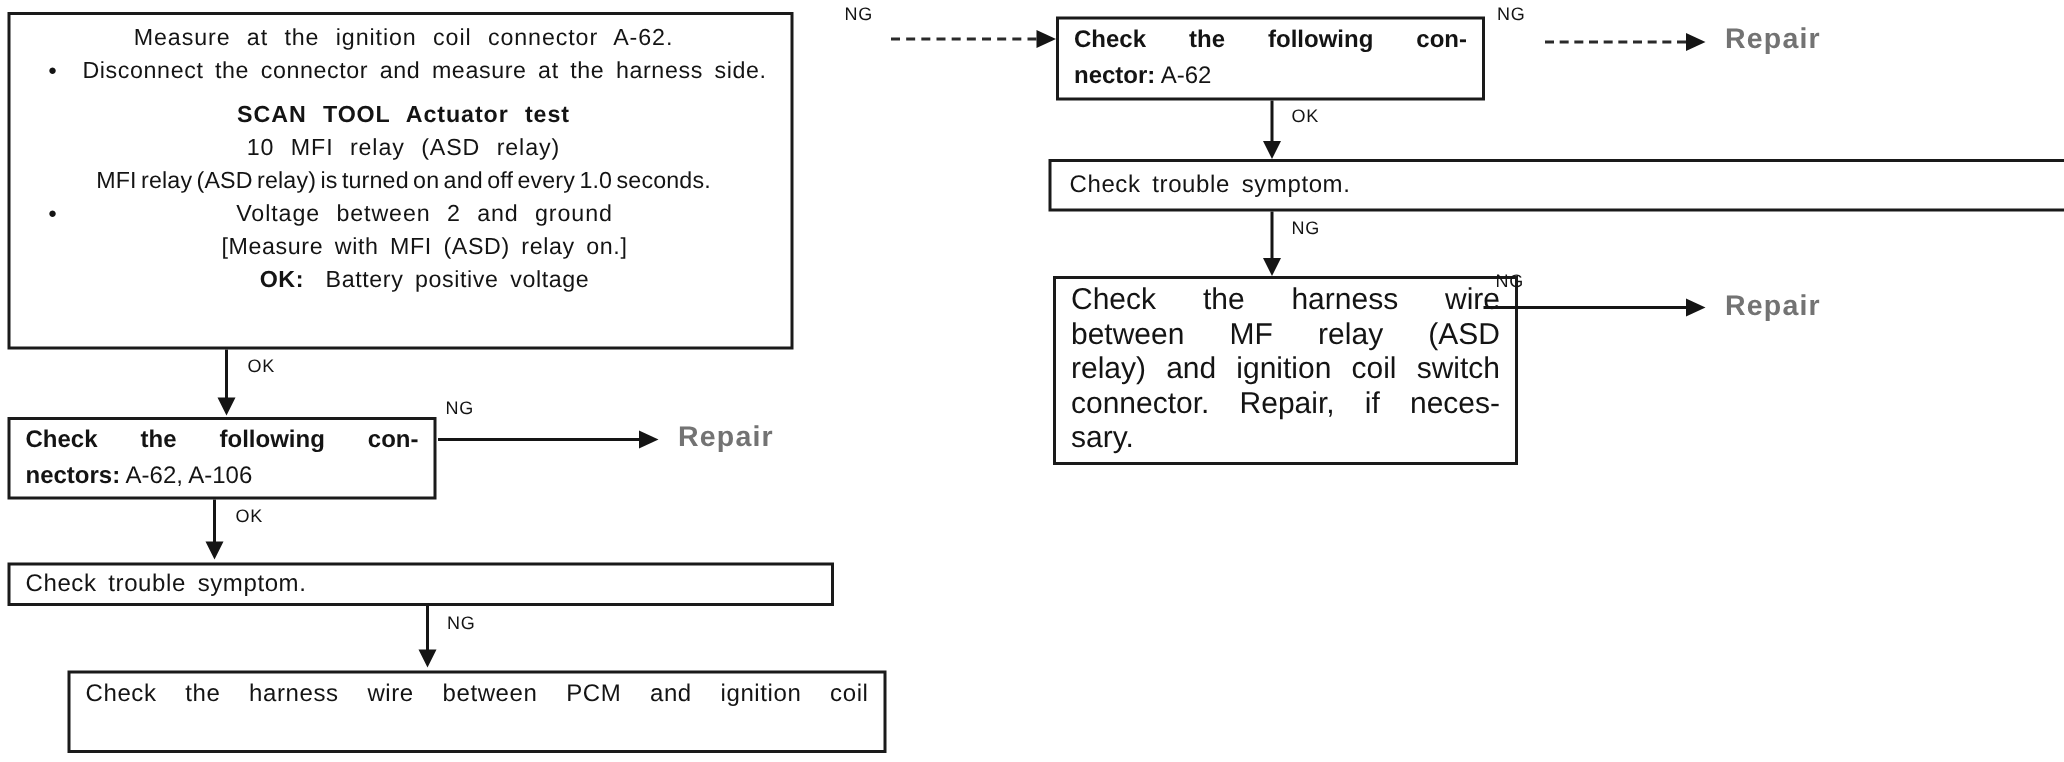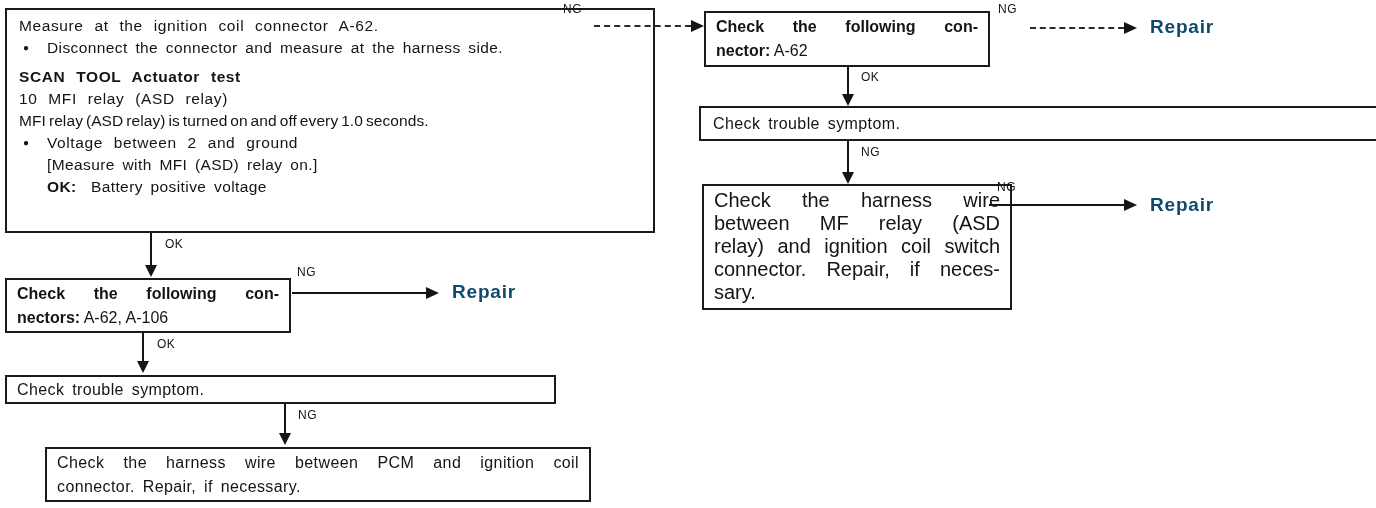--- a/index.html
+++ b/index.html
@@ -16,34 +16,34 @@
   .ws-wide{word-spacing:6px;letter-spacing:0.6px;}
   .ws-mid{word-spacing:3px;letter-spacing:0.4px;}
   .ws-tight{word-spacing:-1.5px;letter-spacing:0.1px;}
   .brow{display:flex;}
   .bullet{width:24px;flex:0 0 24px;padding-left:4px;font-size:10px;line-height:22px;}
   .btxt{flex:1;}
   .indent{padding-left:28px;}
   .scanhead{margin-top:7px;}
   .jline{text-align:justify;text-align-last:justify;}
   .lbl{position:absolute;font-size:12px;letter-spacing:0.5px;color:#141414;}
-  .repair{position:absolute;font-size:19px;font-weight:700;letter-spacing:0.8px;color:#0c4a6e;}
+  .repair{position:absolute;font-size:19px;font-weight:700;letter-spacing:0.8px;color:#737373;}
   .vline{position:absolute;width:2px;background:#151515;}
   .vhead{position:absolute;width:0;height:0;border-left:6px solid transparent;border-right:6px solid transparent;border-top:12px solid #151515;}
   .hline{position:absolute;height:2px;background:#151515;}
   .hline.dashed{height:0;background:none;border-top:2px dashed #2a2a2a;}
   .hhead{position:absolute;width:0;height:0;border-top:6px solid transparent;border-bottom:6px solid transparent;border-left:13px solid #151515;}
   .vcenter{display:flex;align-items:center;}
 </style>
 </head>
 <body>
 
 <div id="canvas">
 
-  <div class="box" style="left:5px;top:8px;width:650px;height:225px;padding:5px 8px 4px 12px;">
+  <div class="box" style="left:5px;top:8px;width:524px;height:225px;padding:5px 8px 4px 12px;text-align:center;">
     <div class="ws-wide">Measure at the ignition coil connector A-62.</div>
     <div class="brow">
       <span class="bullet">●</span>
       <span class="btxt ws-mid">Disconnect the connector and measure at the harness side.</span>
     </div>
     <div class="bold ws-wide scanhead">SCAN TOOL Actuator test</div>
     <div class="ws-wide">10 MFI relay (ASD relay)</div>
     <div class="ws-tight">MFI relay (ASD relay) is turned on and off every 1.0 seconds.</div>
     <div class="brow">
       <span class="bullet">●</span>
@@ -80,21 +80,20 @@
   <div class="box vcenter" style="left:5px;top:375px;width:551px;height:29px;padding:0 10px;font-size:16px;">
     <span class="ws-mid">Check trouble symptom.</span>
   </div>
 
   <div class="vline" style="left:284px;top:404px;height:31px;"></div>
   <div class="vhead" style="left:279px;top:433px;"></div>
   <div class="lbl" style="left:298px;top:408px;">NG</div>
 
   <div class="box" style="left:5px;top:447px;width:546px;height:55px;padding:2px 10px;line-height:24px;font-size:16px;margin-left:40px;">
     <div class="jline ws-mid">Check the harness wire between PCM and ignition coil</div>
-    <div class="ws-mid">connector. Repair, if necessary.</div>
   </div>
 
   <div class="lbl" style="left:563px;top:2px;">NG</div>
   <div class="hline dashed" style="left:594px;top:25px;width:97px;"></div>
   <div class="hhead" style="left:691px;top:20px;"></div>
 
   <div class="box" style="left:704px;top:11px;width:286px;height:56px;padding:2px 10px;line-height:24px;font-size:16px;">
     <div class="bold jline">Check the following con-</div>
     <div>
       <span class="bold">nector:</span>

